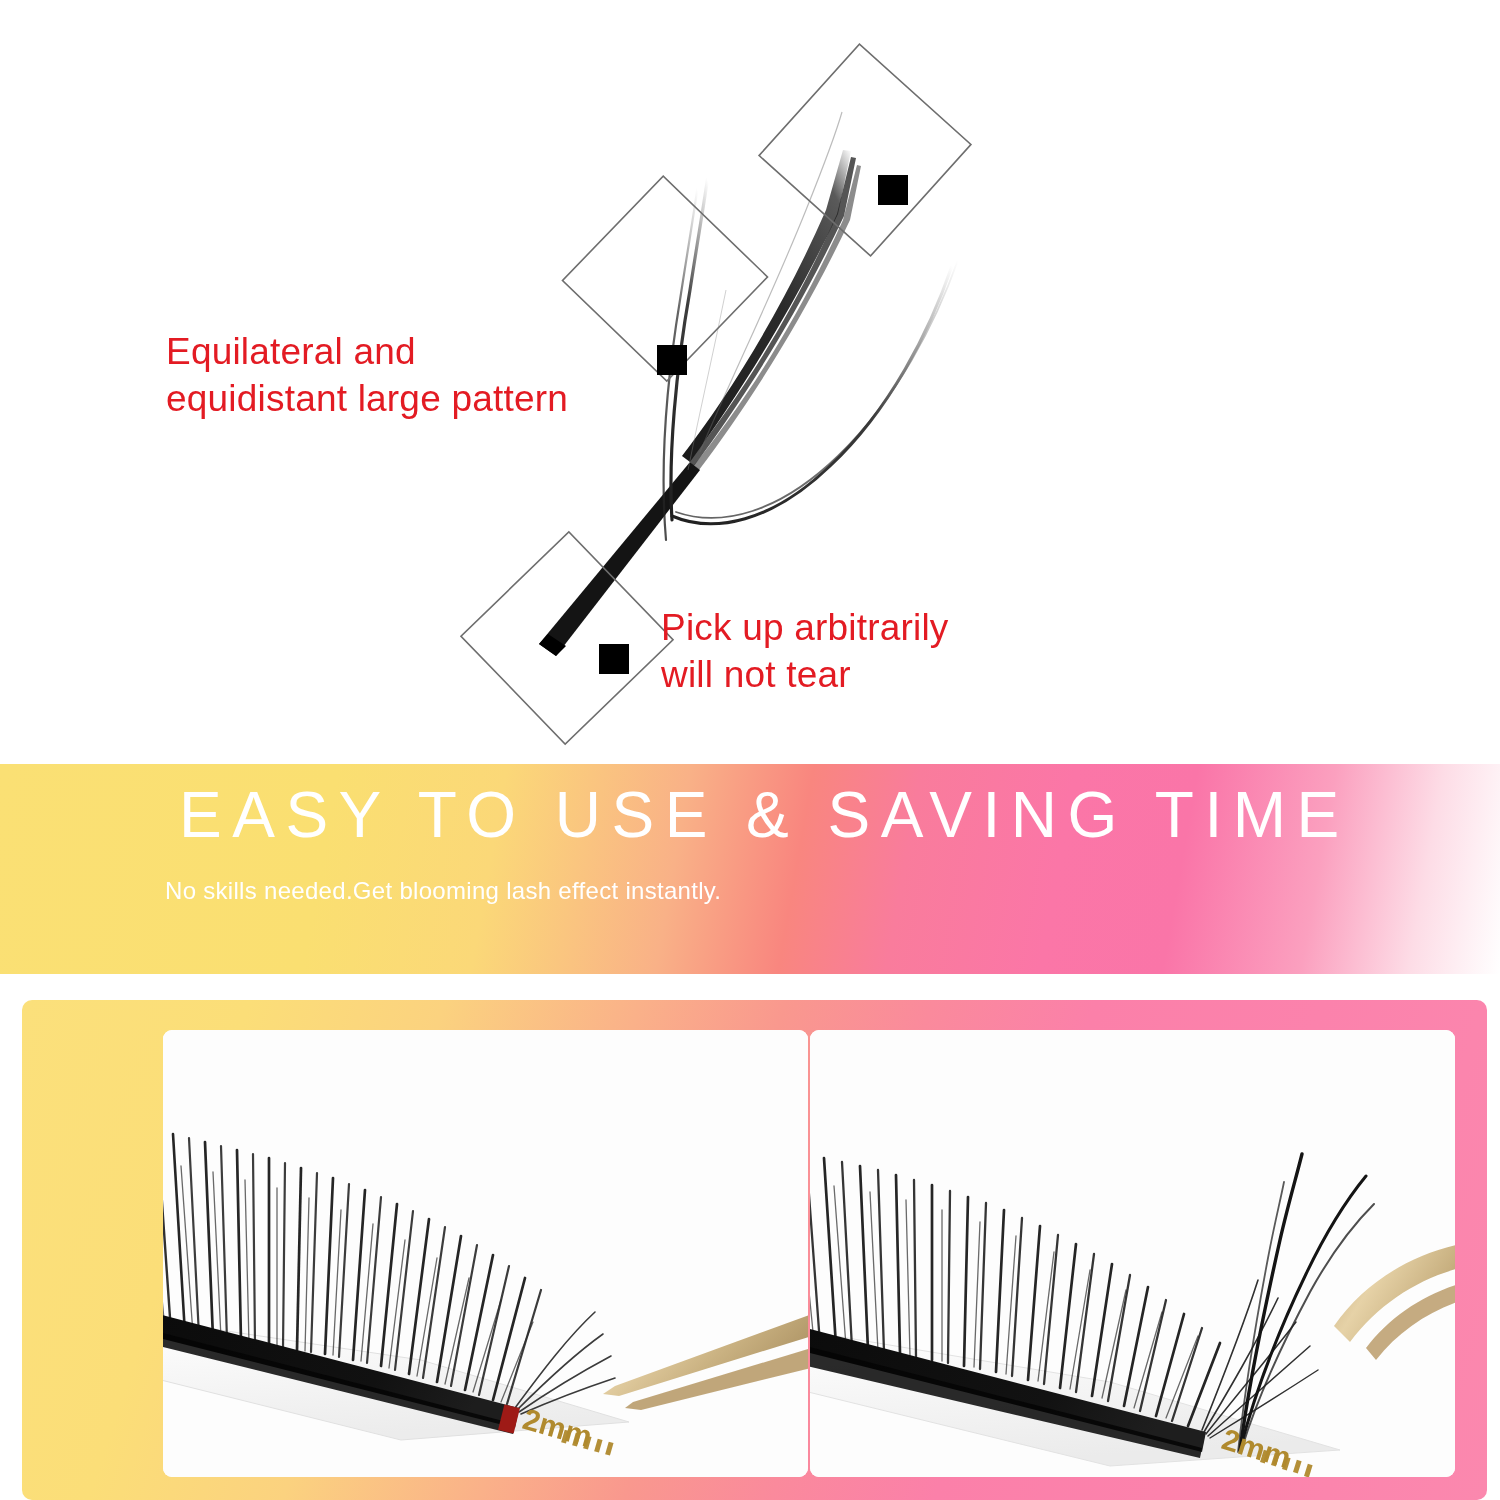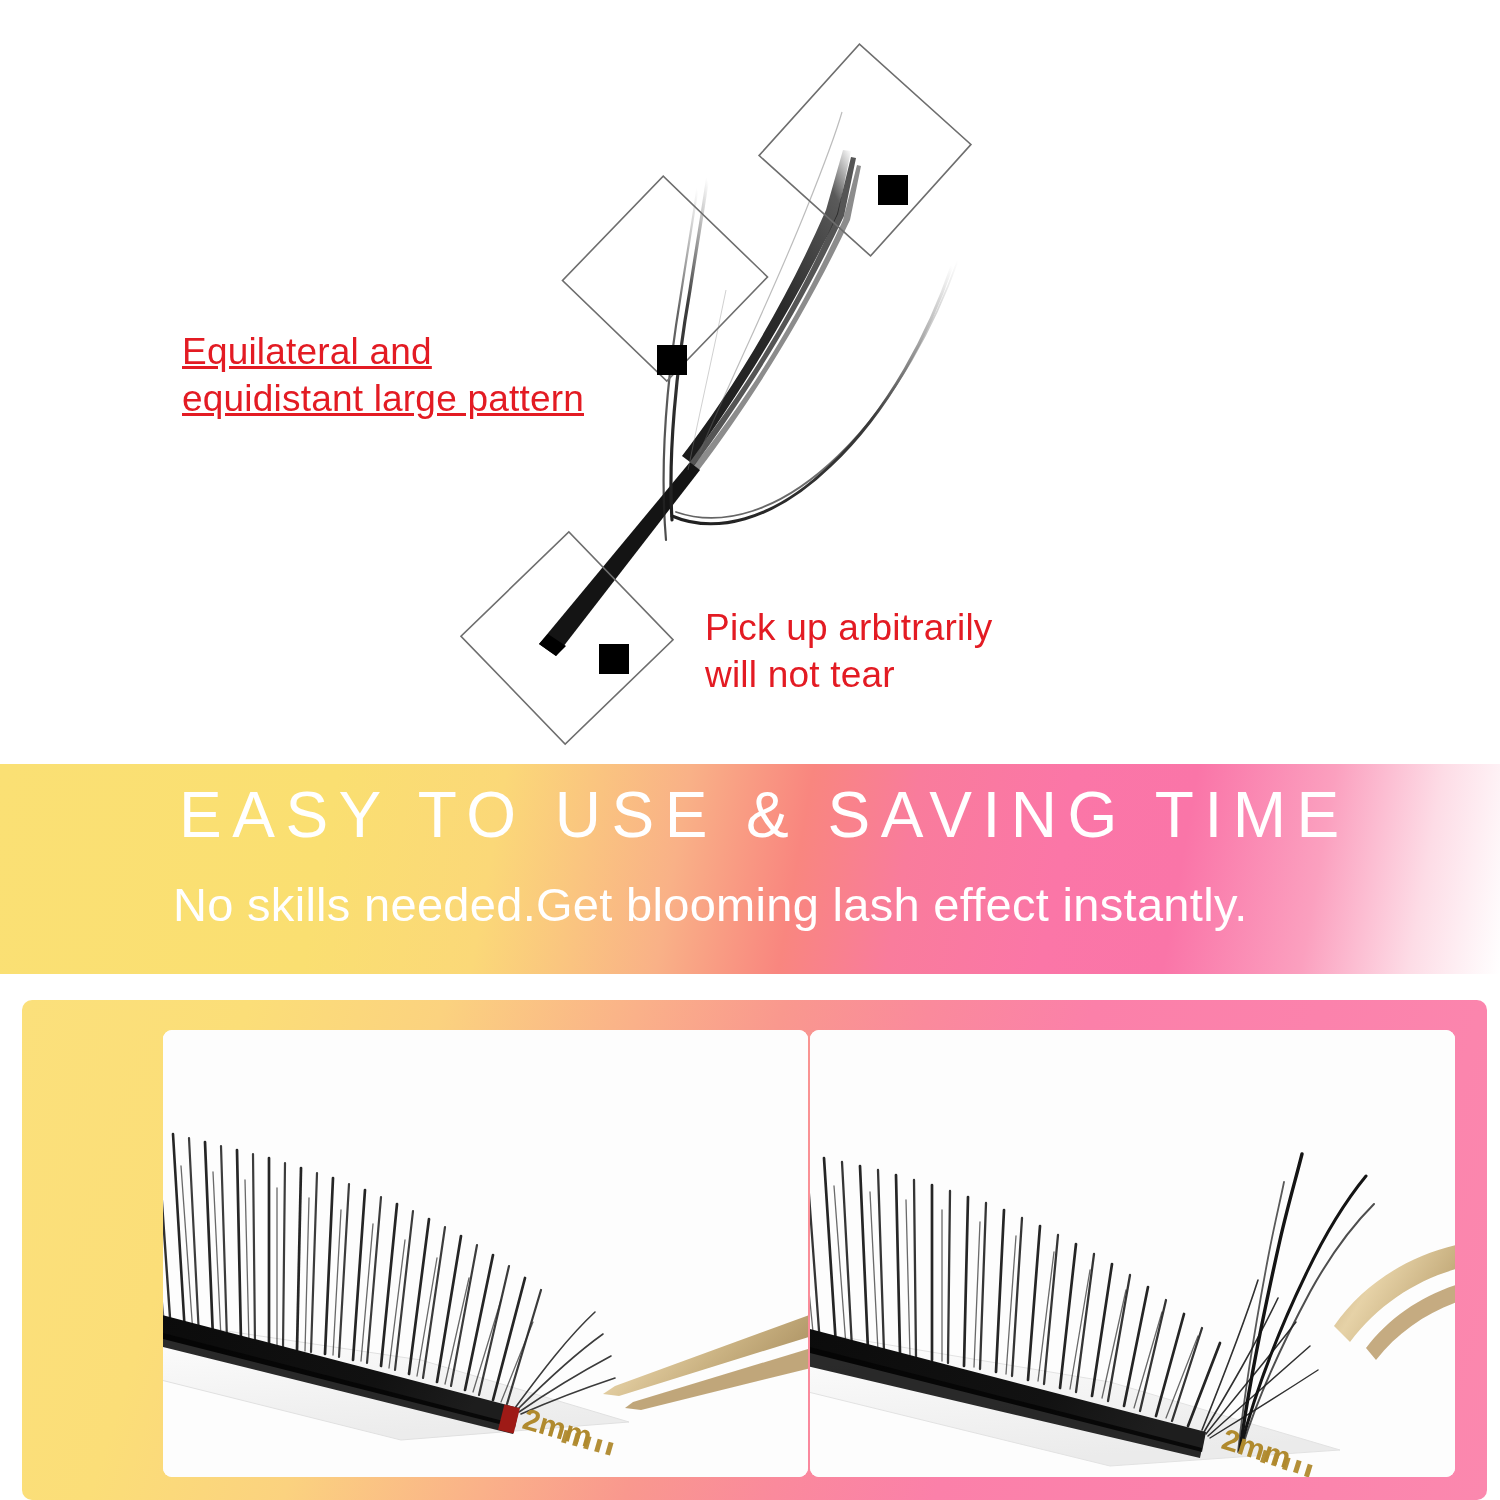--- a/index.html
+++ b/index.html
@@ -33,22 +33,22 @@
     position: absolute;
     color: #E31B23;
     font-family: "Liberation Sans", sans-serif;
     font-size: 37px;
     font-weight: 400;
     line-height: 1.28;
     letter-spacing: 0.2px;
     white-space: pre-line;
   }
   #callout-middle-three { left: 944px; top: 114px; }
-  #callout-equilateral  { left: 182px; top: 328px; text-decoration: underline; }
-  #callout-pick-up      { left: 661px; top: 604px; margin-left: 44px; }
+  #callout-equilateral  { left: 166px; top: 328px; }
+  #callout-pick-up      { left: 661px; top: 604px; }
 
   
   #banner-section {
     position: absolute;
     left: 0; top: 764px;
     width: 1500px;
     height: 210px;
     background:
       linear-gradient(
         100deg,
@@ -77,25 +77,24 @@
     letter-spacing: 10.5px;
     line-height: 1.1;
     white-space: nowrap;
   }
   #banner-subheadline {
     position: absolute;
     left: 165px;
     top: 113px;
     color: #ffffff;
     font-family: "Liberation Sans", sans-serif;
-    font-size: 47px;
+    font-size: 24px;
     font-weight: 400;
     letter-spacing: 0.3px;
     white-space: nowrap;
-    margin-left: 8px;
   }
 
   
   #photos-section {
     position: absolute;
     left: 0; top: 974px;
     width: 1500px;
     height: 526px;
     background: #ffffff;
   }

